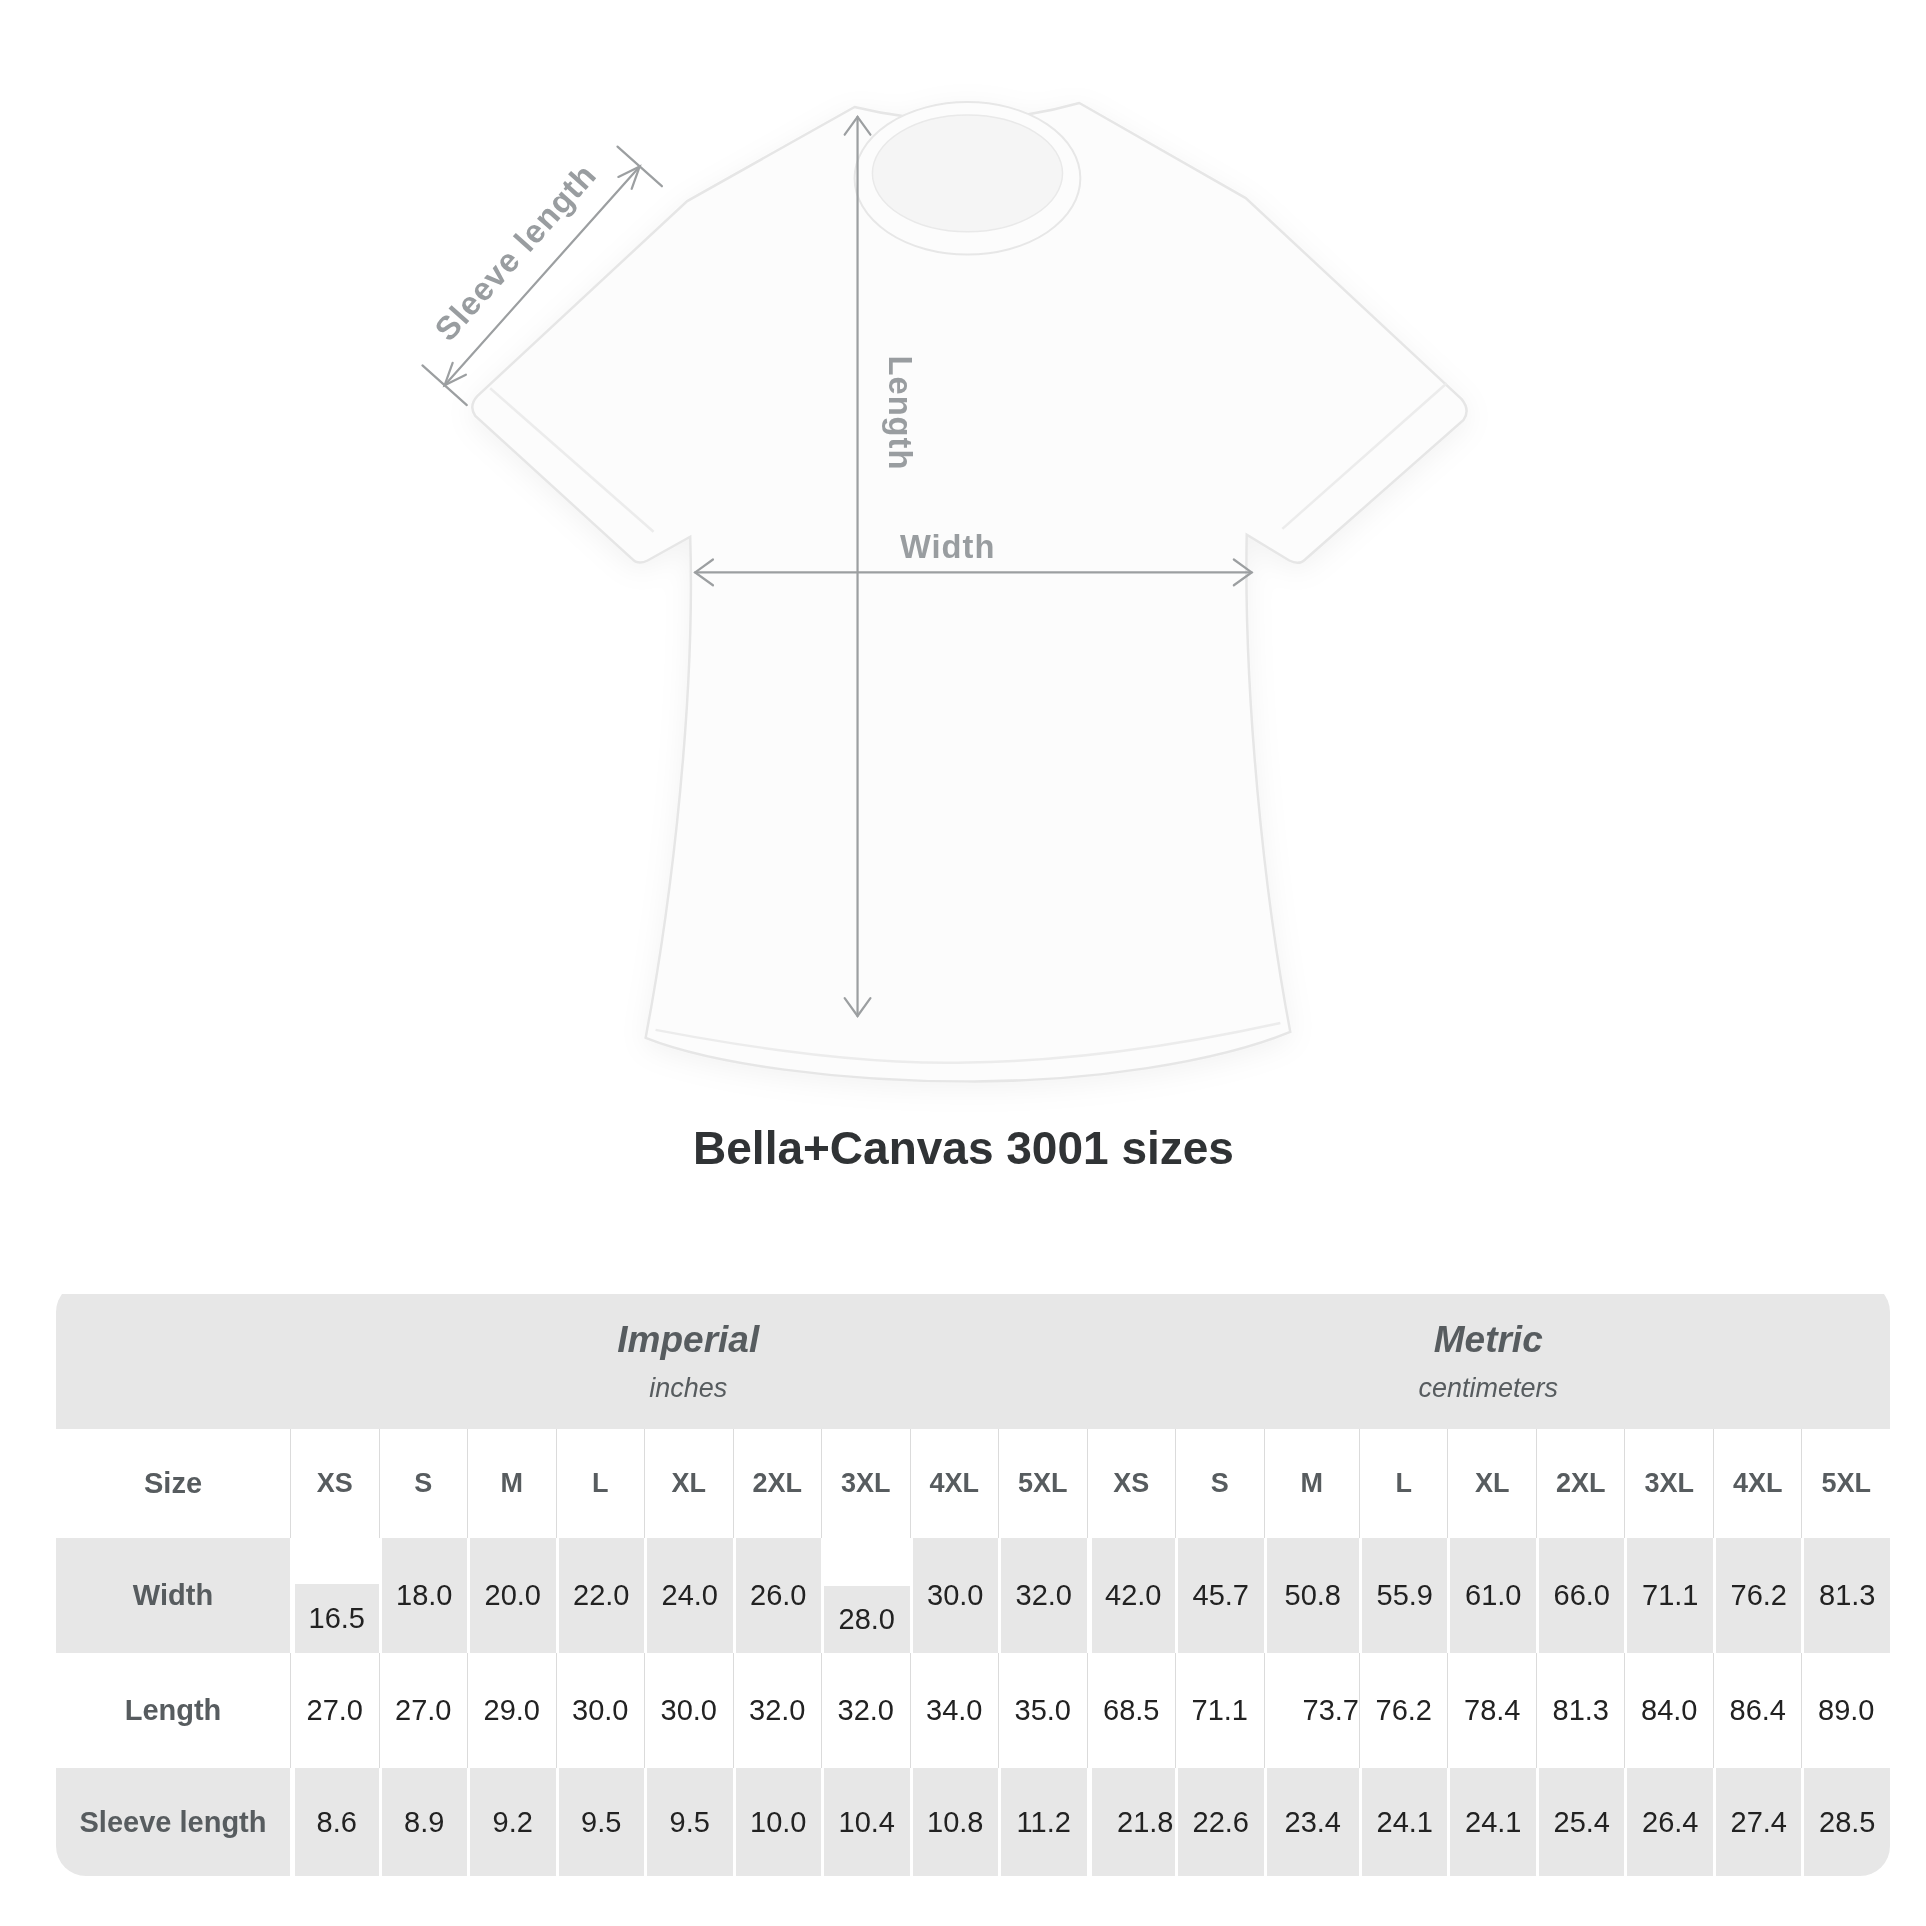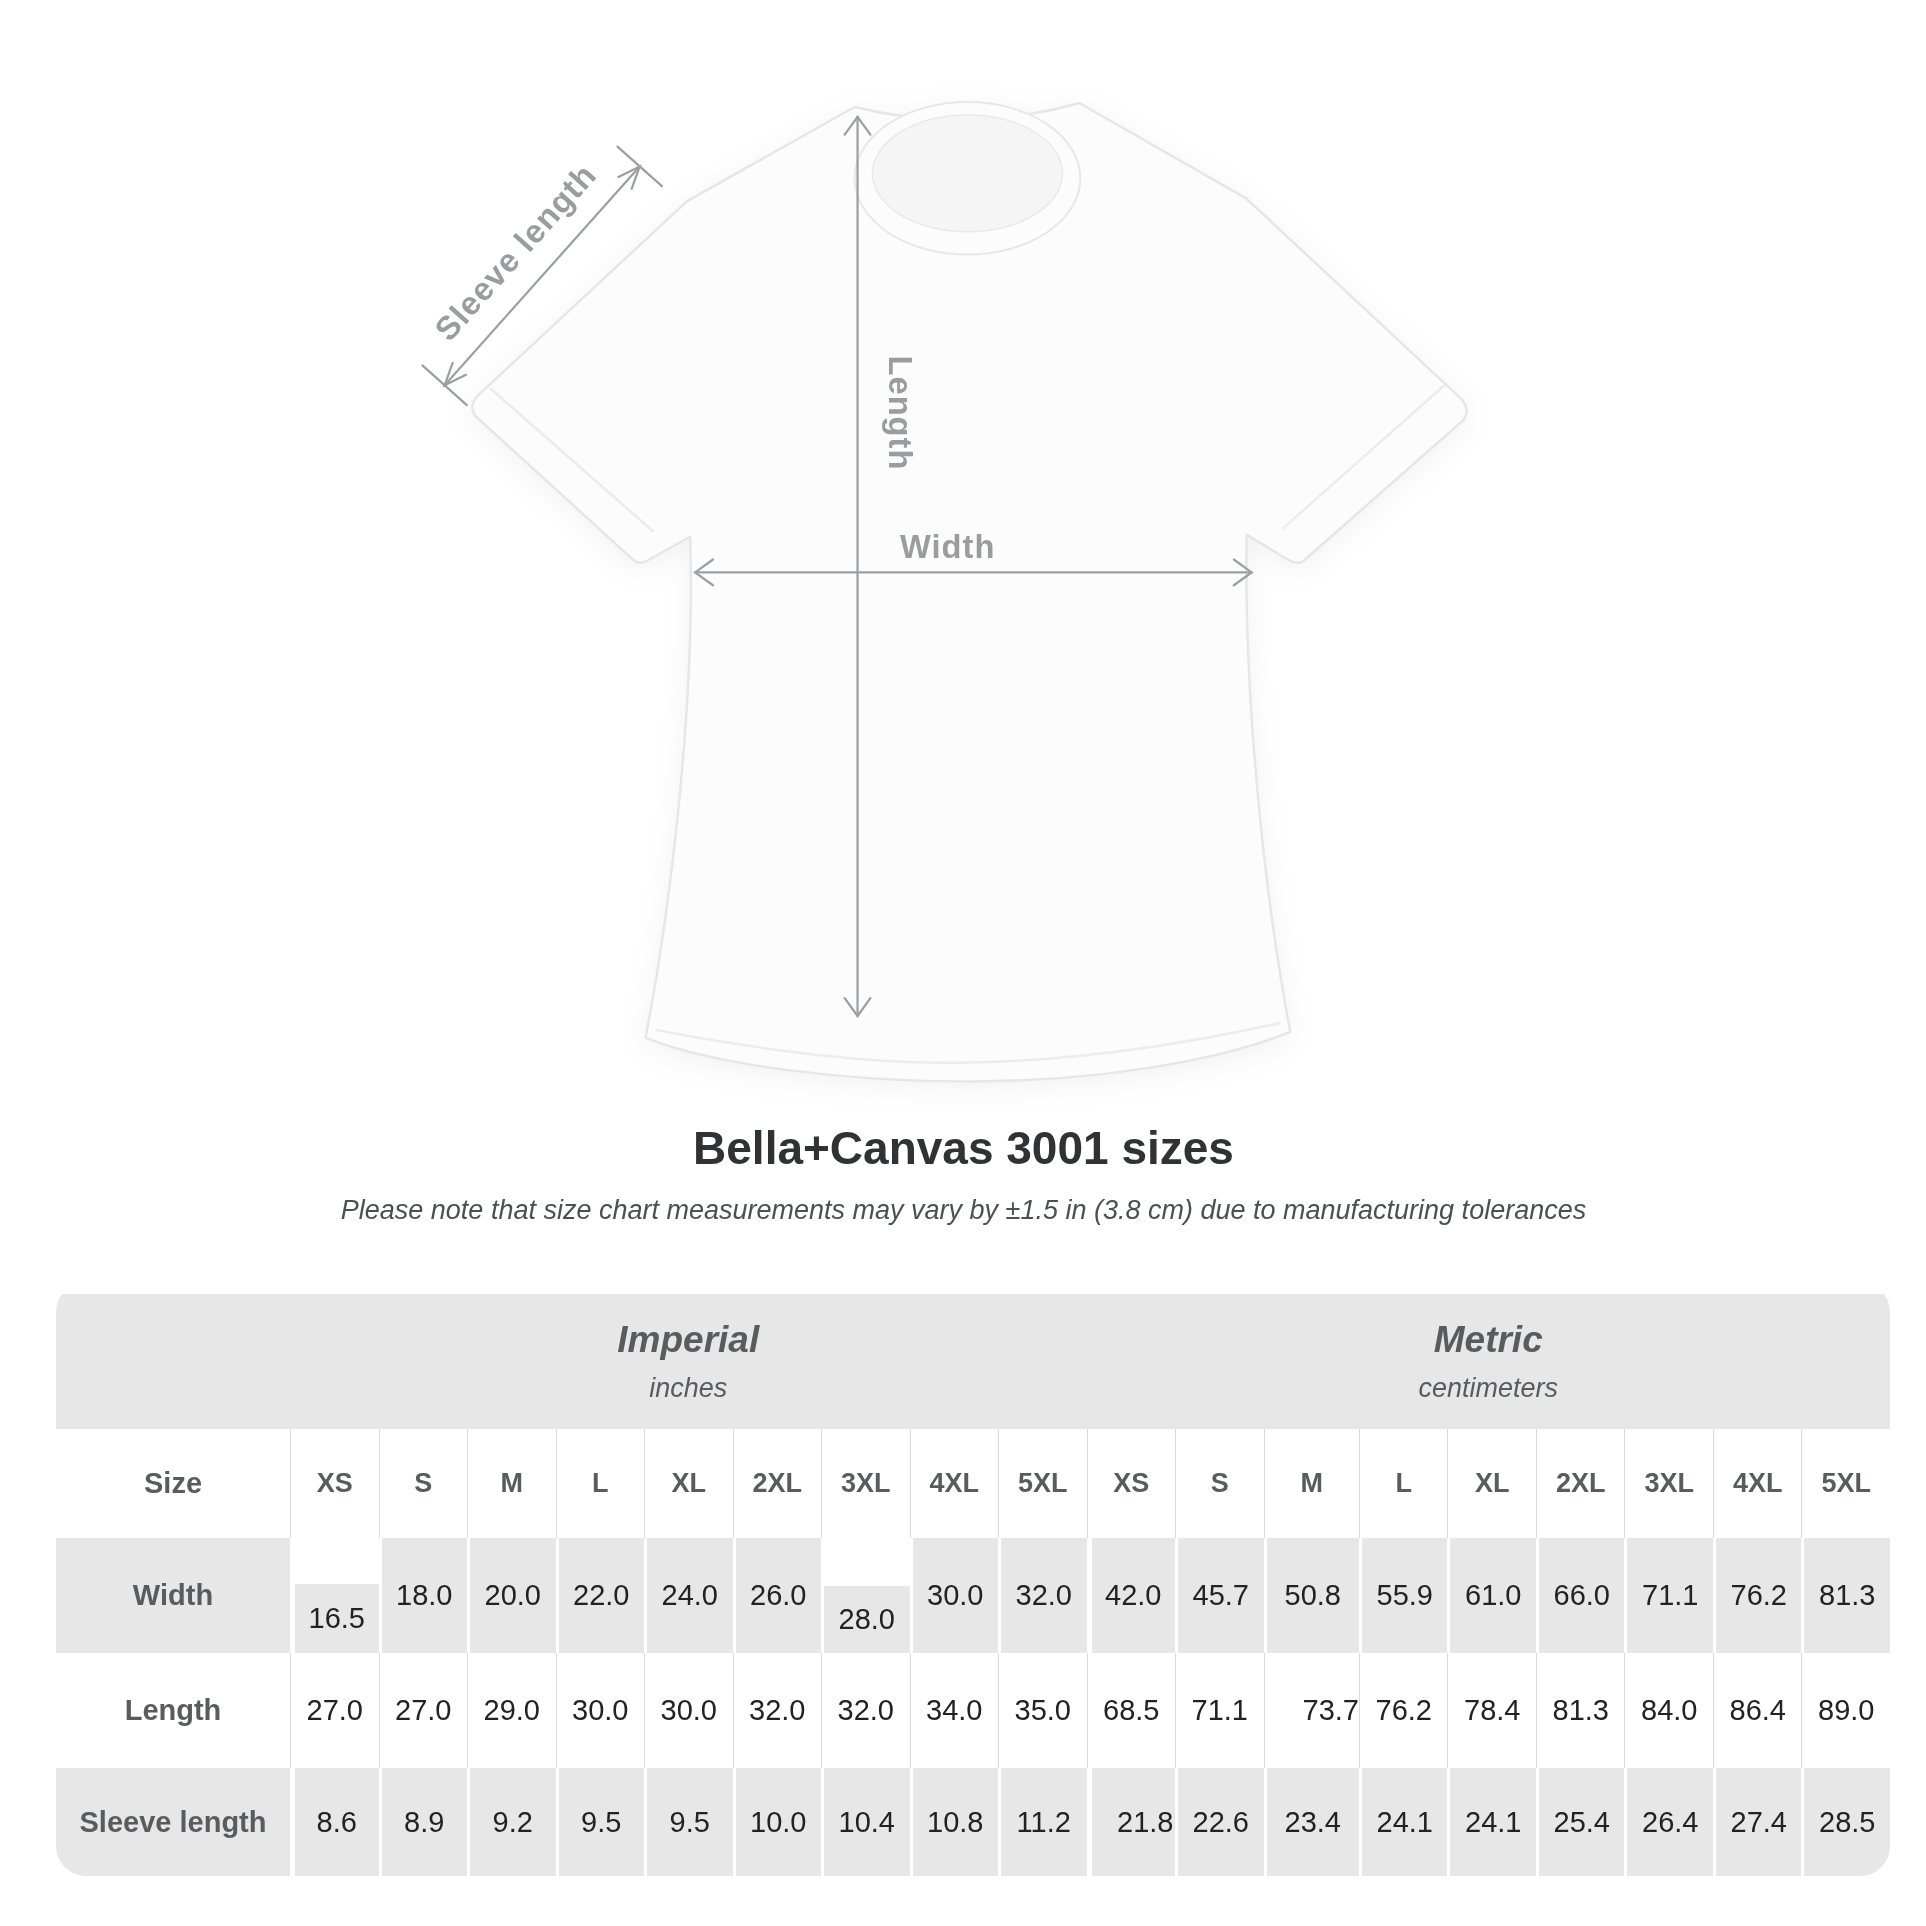--- a/index.html
+++ b/index.html
@@ -124,21 +124,20 @@
         <polyline class="ann-line" points="470.5,378.4 449,389 457.1,366.4"></polyline>
         <polyline class="ann-line" points="624.5,178.6 646,168 637.9,190.6"></polyline>
         <line class="ann-line" x1="426.6" y1="369" x2="471.4" y2="409"></line>
         <line class="ann-line" x1="623.6" y1="148" x2="668.4" y2="188"></line>
       </g>
       <text class="ann-label" transform="translate(529,262) rotate(-48.3)" text-anchor="middle">Sleeve length</text>
     </g>
   </svg>
 
   <div class="page-title">Bella+Canvas 3001 sizes</div>
-  <div class="page-subtitle">Please note that size chart measurements may vary by ±1.5 in (3.8 cm) due to manufacturing tolerances</div>
 
   <div class="size-table" id="size-table">
     <div class="band band-left"></div>
     <div class="band band-imperial band-group">
       <div class="group-title">Imperial</div>
       <div class="group-unit">inches</div>
     </div>
     <div class="band band-metric band-group">
       <div class="group-title">Metric</div>
       <div class="group-unit">centimeters</div>

